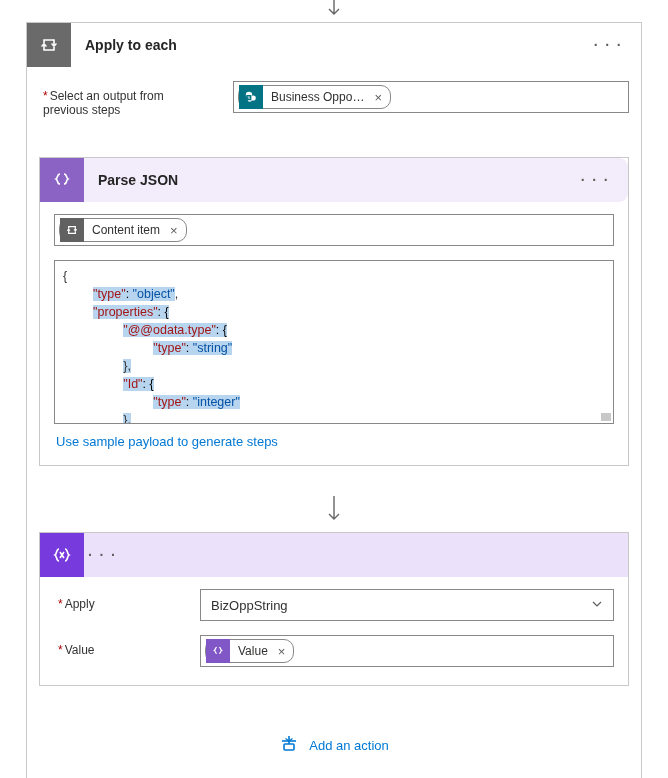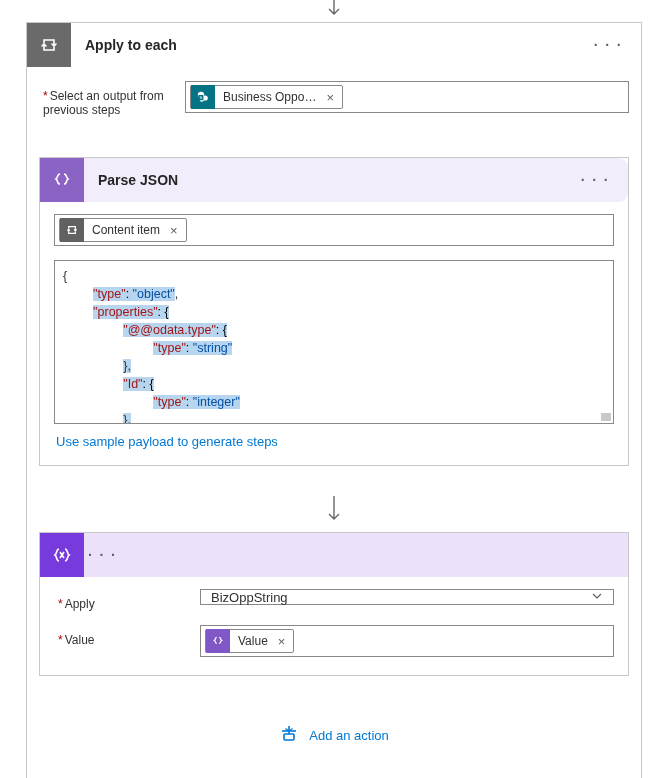--- a/index.html
+++ b/index.html
@@ -21,21 +21,21 @@
   .outer-body { padding: 14px 6px 20px 6px; }
 
   .row { display: flex; align-items: flex-start; margin-bottom: 14px; }
   .row-label { width: 146px; font-size: 12px; color: #333; padding-top: 8px; padding-left: 4px; }
   .row-label .req { color: #a80000; margin-right: 2px; }
   .row-input { flex: 1; }
 
   
   .token-box { border: 1px solid #8a8886; background: #fff; min-height: 32px; display: flex; align-items: center; padding: 3px 4px; gap: 4px; }
 
-  .token { display: inline-flex; align-items: center; border: 1px solid #8a8886; border-radius: 2px; padding: 0; font-size: 12px; height: 24px; background: #fff; }
+  .token { display: inline-flex; align-items: center; border: 1px solid #8a8886; border-radius: 10px; padding: 0; font-size: 12px; height: 24px; background: #fff; }
   .token-icon { width: 24px; height: 24px; display: flex; align-items: center; justify-content: center; color: #fff; }
   .token-icon.sp { background: #047484; }
   .token-icon.gray { background: #616161; }
   .token-icon.purple { background: #8157c7; }
   .token-label { padding: 0 8px; color: #323130; display:inline-flex; align-items:center; }
   .token-x { padding: 0 8px 0 2px; color: #605e5c; cursor: pointer; font-size: 13px; }
 
   .inner-card { border: 1px solid #c8c8c8; margin: 0 6px 20px 6px; background: #fff; }
   .inner-card .card-header { border-bottom: none; }
   .inner-body { padding: 12px 14px 14px 14px; }
@@ -46,21 +46,21 @@
   .schema-label .req { color: #a80000; margin-right: 2px; }
   .schema-box { border: 1px solid #8a8886; background: #fff; height: 164px; overflow: hidden; position: relative; font-family: Consolas, monospace; font-size: 12.5px; line-height: 18px; padding: 6px 8px; white-space: pre; }
   .schema-box .hl { background: #b7d5ef; }
   .k { color: #a31515; }
   .v-str { color: #0451a5; }
   .brace { color: #333; }
   .selbrace { color:#333; }
 
   .link { color: #0078d4; font-size: 13px; cursor: pointer; padding: 10px 2px 2px 2px; display: inline-block; }
 
-  .select-box { border: 1px solid #8a8886; background: #fff; height: 16px; display: flex; align-items: center; padding: 0 10px; justify-content: space-between; font-size: 13px; color: #323130; }
+  .select-box { border: 1px solid #8a8886; background: #fff; height: 32px; display: flex; align-items: center; padding: 0 10px; justify-content: space-between; font-size: 13px; color: #323130; }
   .chev { color: #605e5c; }
 
   .add-action { display: flex; justify-content: center; align-items: center; gap: 10px; color: #0078d4; font-size: 13px; padding: 28px 0 14px 0; cursor: pointer; }
 
   .mid-arrow { display:flex; justify-content:center; padding: 10px 0 8px 0;}
   .scroll-thin { position:absolute; right:2px; bottom:2px; width:10px; height:8px; background:#c8c8c8;}
 </style>
 </head>
 <body>
 
@@ -78,21 +78,21 @@
           <path d="M12 8 L14 10 L16 8" stroke-linecap="round"></path>
         <path d="M14 11 L14 14 L4 14 L4 8"></path>
           <path d="M6 10 L4 8 L2 10" stroke-linecap="round"></path>
       </svg>
     </div>
     <div class="header-title">Apply to each</div>
     <div class="header-menu">· · ·</div>
   </div>
 
   <div class="outer-body">
-    <div class="row" style="padding:0 6px;">
+    <div class="row" style="padding:0 6px;gap:48px;">
       <div class="row-label" style="width:146px;"><span class="req">*</span><span>Select an output from previous steps</span></div>
       <div class="row-input">
         <div class="token-box">
           <span class="token">
             <span class="token-icon sp">
               <svg width="14" height="14" viewBox="0 0 14 14">
                   <circle cx="5" cy="5" r="3.2" fill="#fff"></circle>
                   <circle cx="9.2" cy="8" r="2.6" fill="#fff"></circle>
                   <circle cx="5.8" cy="9.6" r="2.2" fill="#fff"></circle>
                   <rect x="2.2" y="5" width="5.2" height="5.2" rx="0.6" fill="#047484"></rect>

